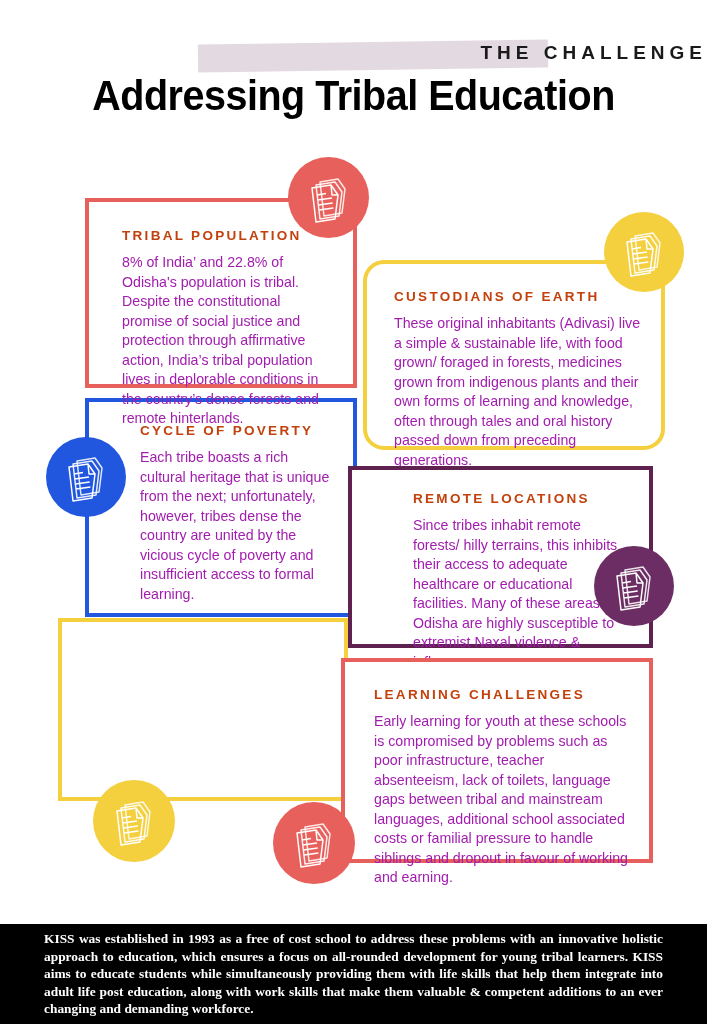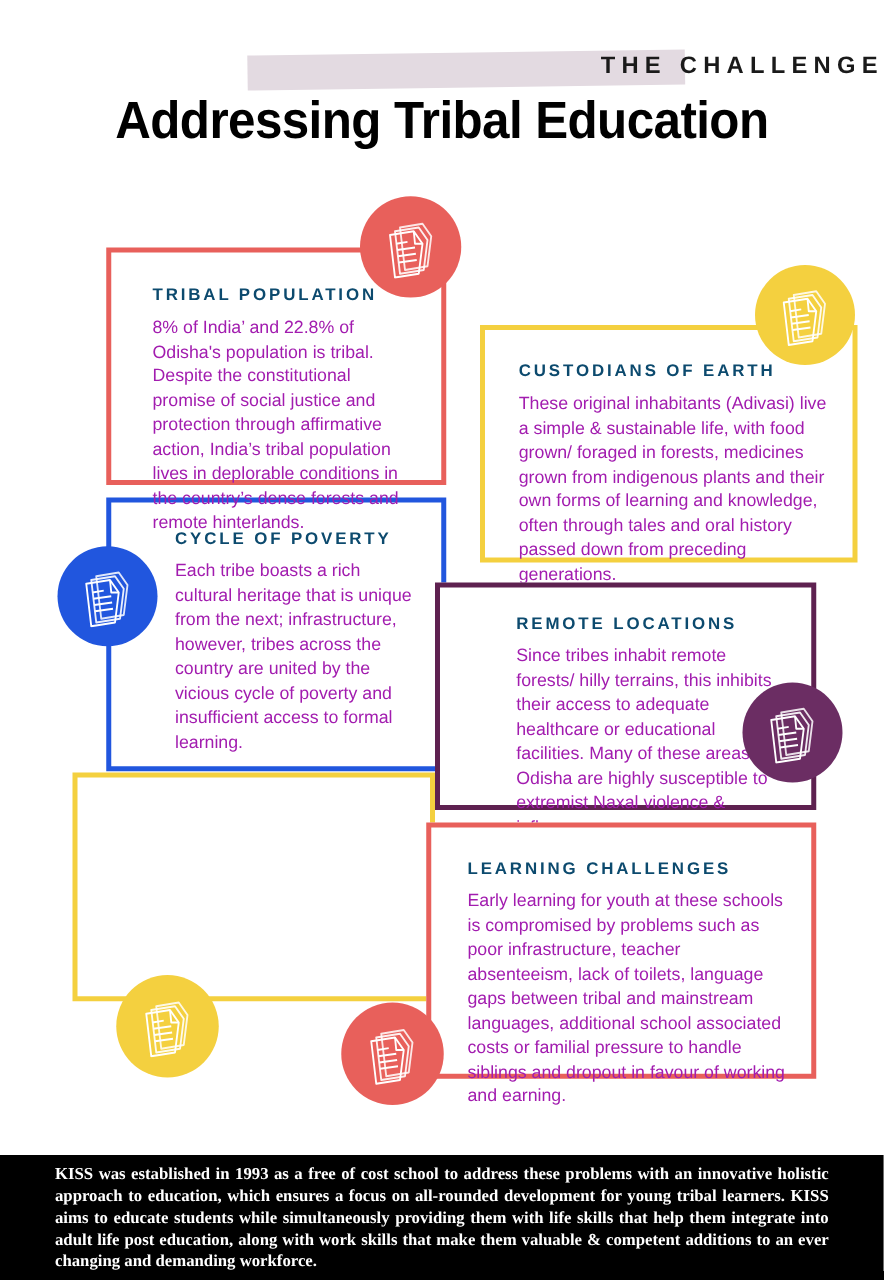--- a/index.html
+++ b/index.html
@@ -38,33 +38,33 @@
   }
 
   
   .card {
     position: absolute;
     background: #ffffff;
     border: 4px solid #000;
   }
   .card .title {
     font-size: 13.5px; font-weight: 700; letter-spacing: 2.3px;
-    color: #0c4a6e; text-transform: uppercase;
+    color: #c2410c; text-transform: uppercase;
   }
   .card .body {
     font-size: 14.2px; line-height: 19.5px; color: #a21caf;
     margin-top: 10px;
   }
   .card .inner { padding: 0; }
 
   
   #card-tribal-population { left: 85px;  top: 198px; width: 272px; height: 190px; border-color: #E8605B; z-index: 6; }
   #card-tribal-population .inner { padding: 26px 22px 0 33px; }
 
-  #card-custodians       { left: 384px; top: 260px; width: 302px; height: 190px; border-color: #F4D03F; z-index: 5; }
+  #card-custodians       { left: 363px; top: 260px; width: 302px; height: 190px; border-color: #F4D03F; z-index: 5; border-radius: 21px; }
   #card-custodians .inner { padding: 25px 20px 0 27px; }
 
   #card-cycle-poverty    { left: 85px;  top: 398px; width: 272px; height: 219px; border-color: #2156DE; z-index: 4; }
   #card-cycle-poverty .inner { padding: 21px 20px 0 51px; }
 
   #card-remote-locations { left: 348px; top: 466px; width: 305px; height: 182px; border-color: #5E2150; z-index: 7; padding-left: 35px; }
   #card-remote-locations .inner { padding: 21px 20px 0 26px; }
 
   #card-residential      { left: 58px;  top: 618px; width: 290px; height: 183px; border-color: #F4D03F; z-index: 3; }
   #card-residential .inner { padding: 26px 18px 0 28px; }
@@ -124,21 +124,21 @@
 <div class="card" id="card-custodians">
   <div class="inner">
     <div class="title">CUSTODIANS OF EARTH</div>
     <div class="body">These original inhabitants (Adivasi) live a simple &amp; sustainable life, with food grown/ foraged in forests, medicines grown from indigenous plants and their own forms of learning and knowledge, often through tales and oral history passed down from preceding generations.</div>
   </div>
 </div>
 
 <div class="card" id="card-cycle-poverty">
   <div class="inner">
     <div class="title">CYCLE OF POVERTY</div>
-    <div class="body">Each tribe boasts a rich cultural heritage that is unique from the next; infrastructure, however, tribes across the country are united by the vicious cycle of poverty and insufficient access to formal learning.</div>
+    <div class="body">Each tribe boasts a rich cultural heritage that is unique from the next; unfortunately, however, tribes dense the country are united by the vicious cycle of poverty and insufficient access to formal learning.</div>
   </div>
 </div>
 
 <div class="card" id="card-remote-locations">
   <div class="inner">
     <div class="title">REMOTE LOCATIONS</div>
     <div class="body">Since tribes inhabit remote forests/ hilly terrains, this inhibits their access to adequate healthcare or educational facilities. Many of these areas in Odisha are highly susceptible to extremist Naxal violence &amp; influence</div>
   </div>
 </div>
 

